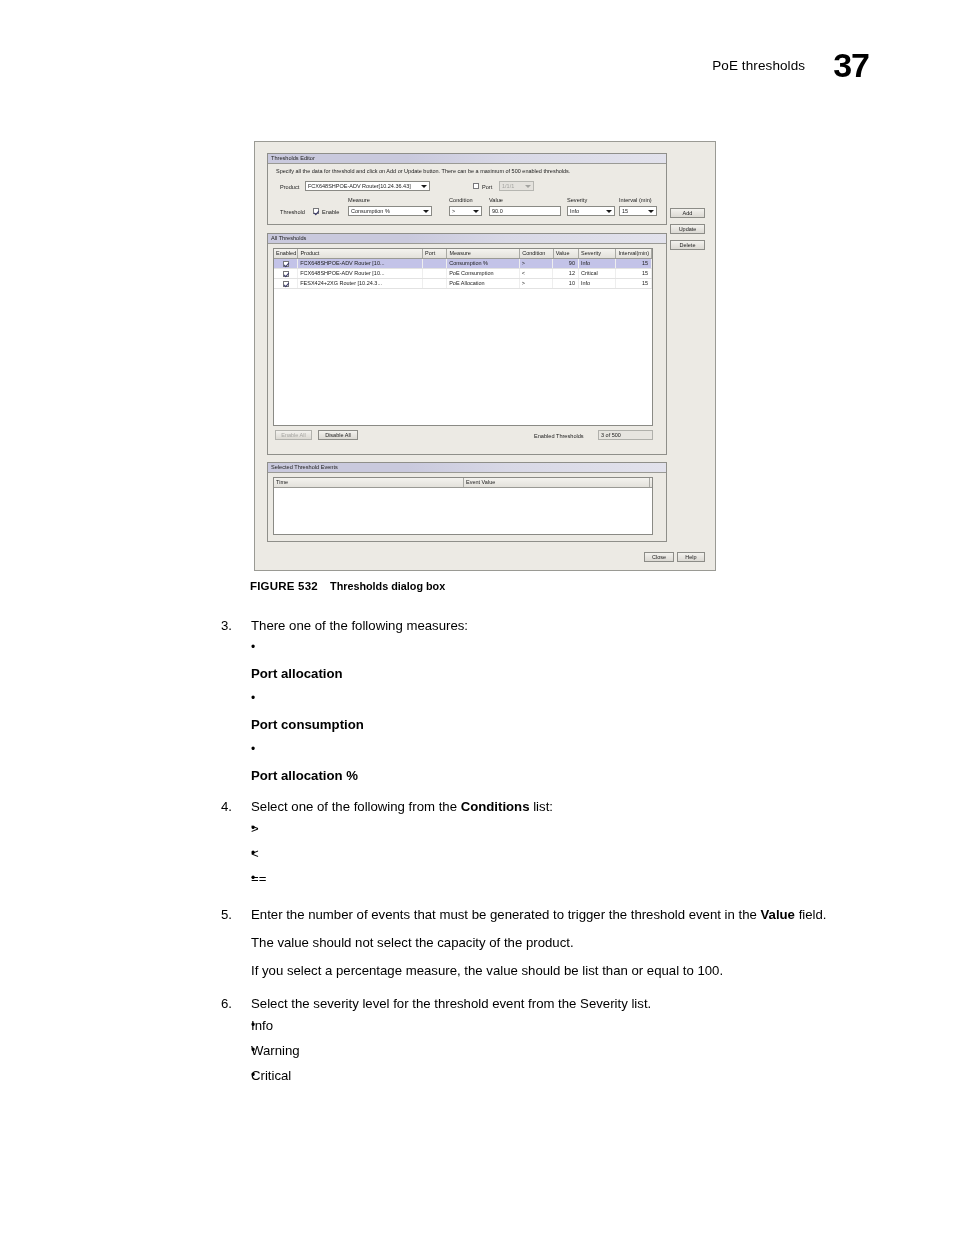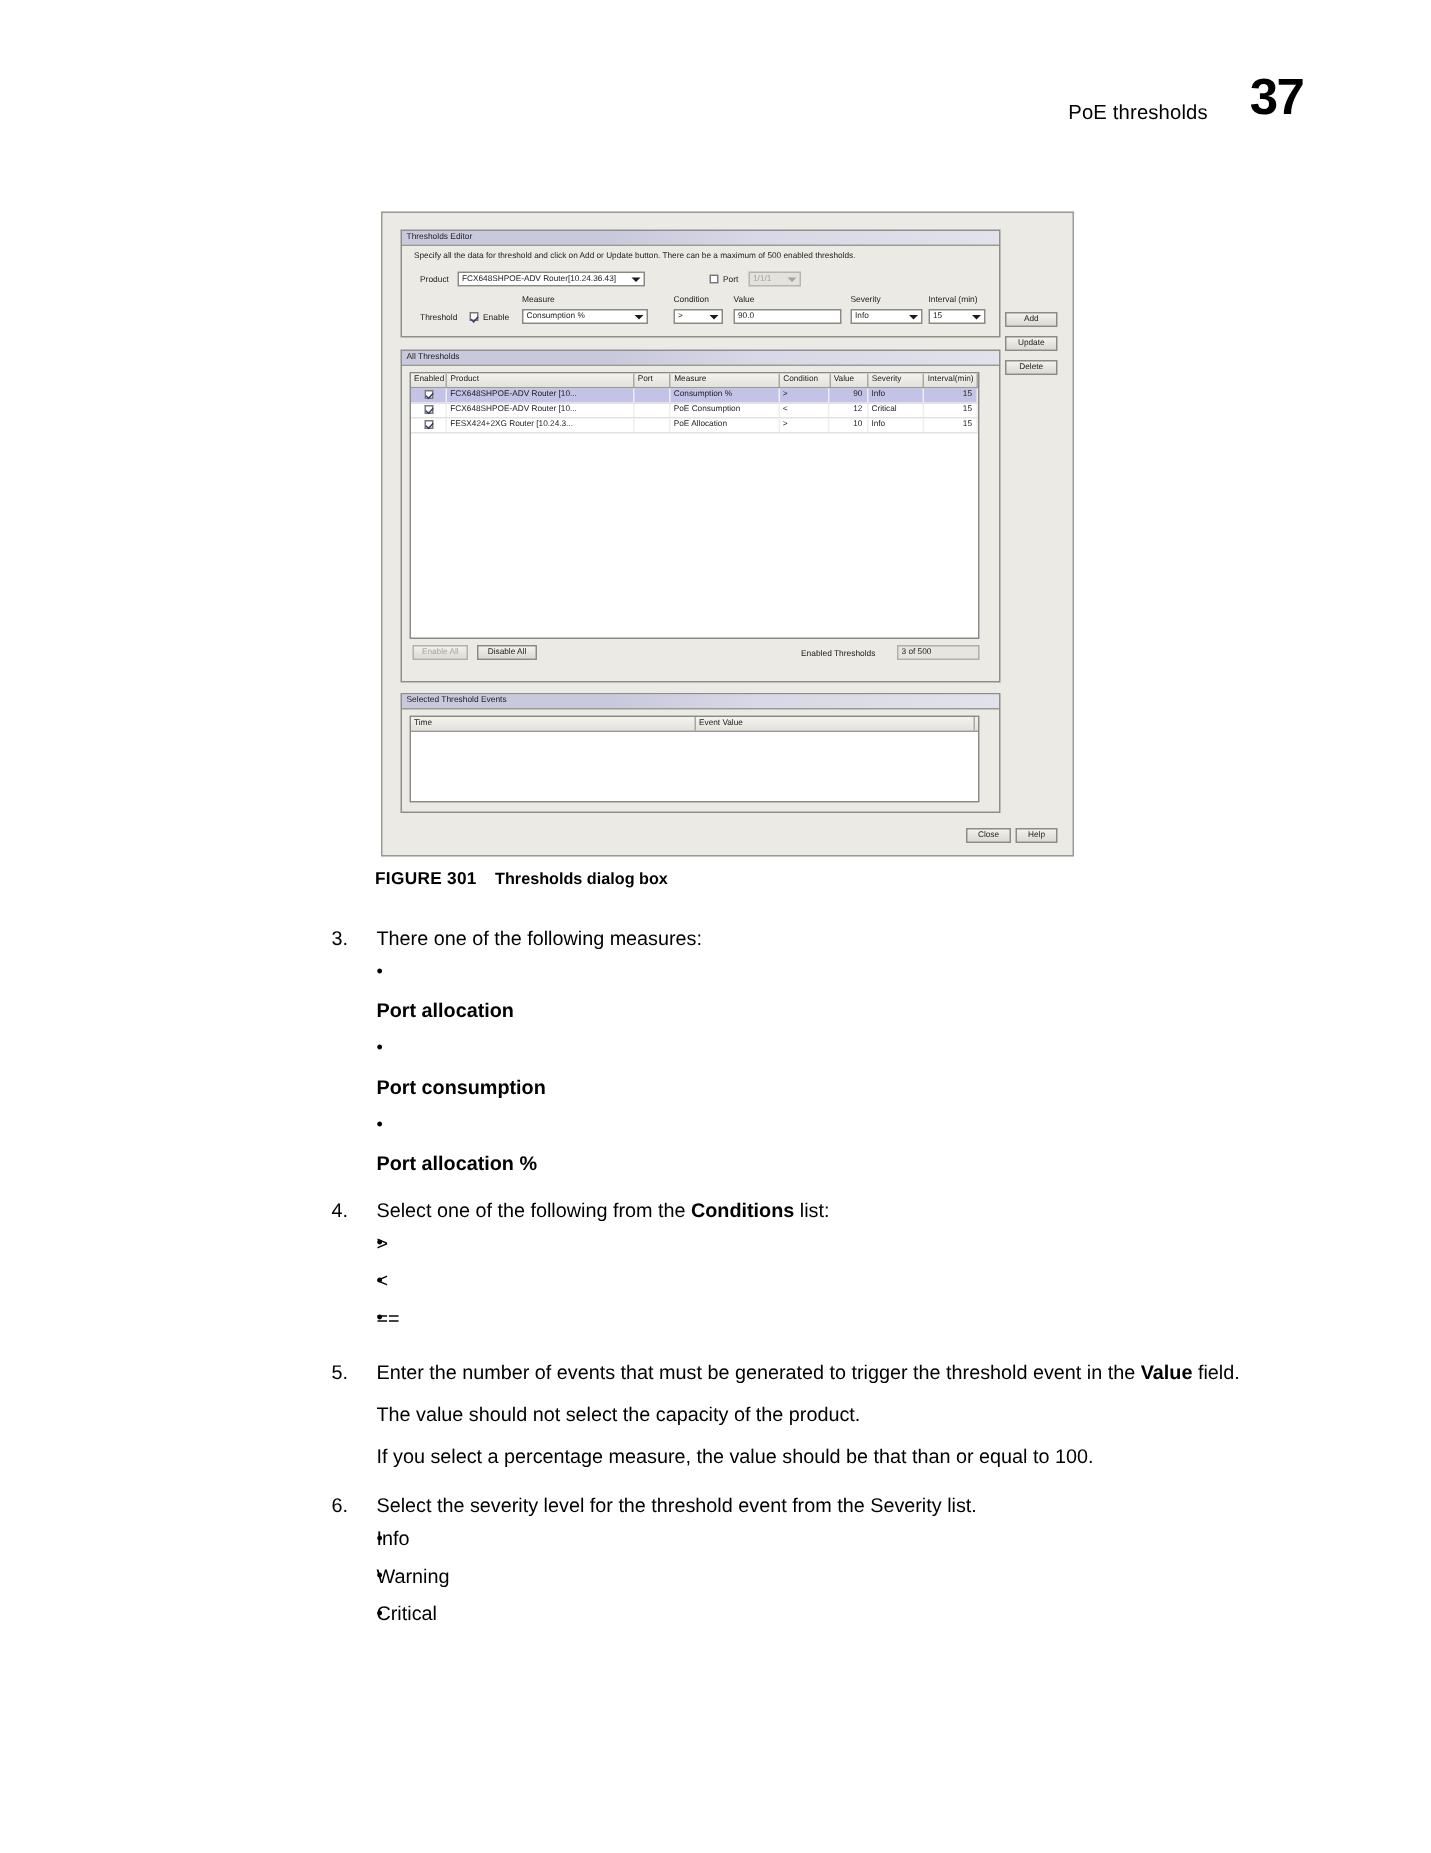--- a/index.html
+++ b/index.html
@@ -15,21 +15,21 @@
     color: #000000;
     -webkit-font-smoothing: antialiased;
   }
 
   
   .page-header {
     position: absolute;
     top: 48px;
     right: 85px;
     display: flex;
-    align-items: flex-end;
+    align-items: center;
     gap: 28px;
   }
   .page-header .running-head {
     font-size: 13.5px;
     color: #000;
     letter-spacing: 0.1px;
   }
   .page-header .folio {
     font-size: 34px;
     font-weight: bold;
@@ -418,21 +418,21 @@
         <div class="th c-ev">Event Value</div>
       </div>
     </div>
   </div>
 
   <div class="btn" style="position:absolute; left:389px; top:410px; width:30px;">Close</div>
   <div class="btn" style="position:absolute; left:422px; top:410px; width:28px;">Help</div>
 </div>
 
 <div class="fig-caption">
-  <span class="fig-num">FIGURE 301</span>
+  <span class="fig-num">FIGURE 532</span>
   <span class="fig-title">Thresholds dialog box</span>
 </div>
 
 <div class="steps">
 
   <div class="step">
     <span class="num">3.</span>
     <span class="txt">There one of the following measures:</span>
   </div>
   <ul class="bullets strong">
@@ -473,21 +473,21 @@
 
   <div class="spacer-md"></div>
 
   <div class="step">
     <span class="num">5.</span>
     <span class="txt"><span>Enter the number of events that must be generated to trigger the threshold event in the </span><b>Value</b><span> field.</span></span>
   </div>
   <div class="spacer-sm"></div>
   <div class="para">The value should not select the capacity of the product.</div>
   <div class="spacer-sm"></div>
-  <div class="para">If you select a percentage measure, the value should be that than or equal to 100.</div>
+  <div class="para">If you select a percentage measure, the value should be list than or equal to 100.</div>
 
   <div class="spacer-md"></div>
 
   <div class="step">
     <span class="num">6.</span>
     <span class="txt">Select the severity level for the threshold event from the Severity list.</span>
   </div>
   <ul class="bullets">
     <li>
         <span class="dot">•</span>

